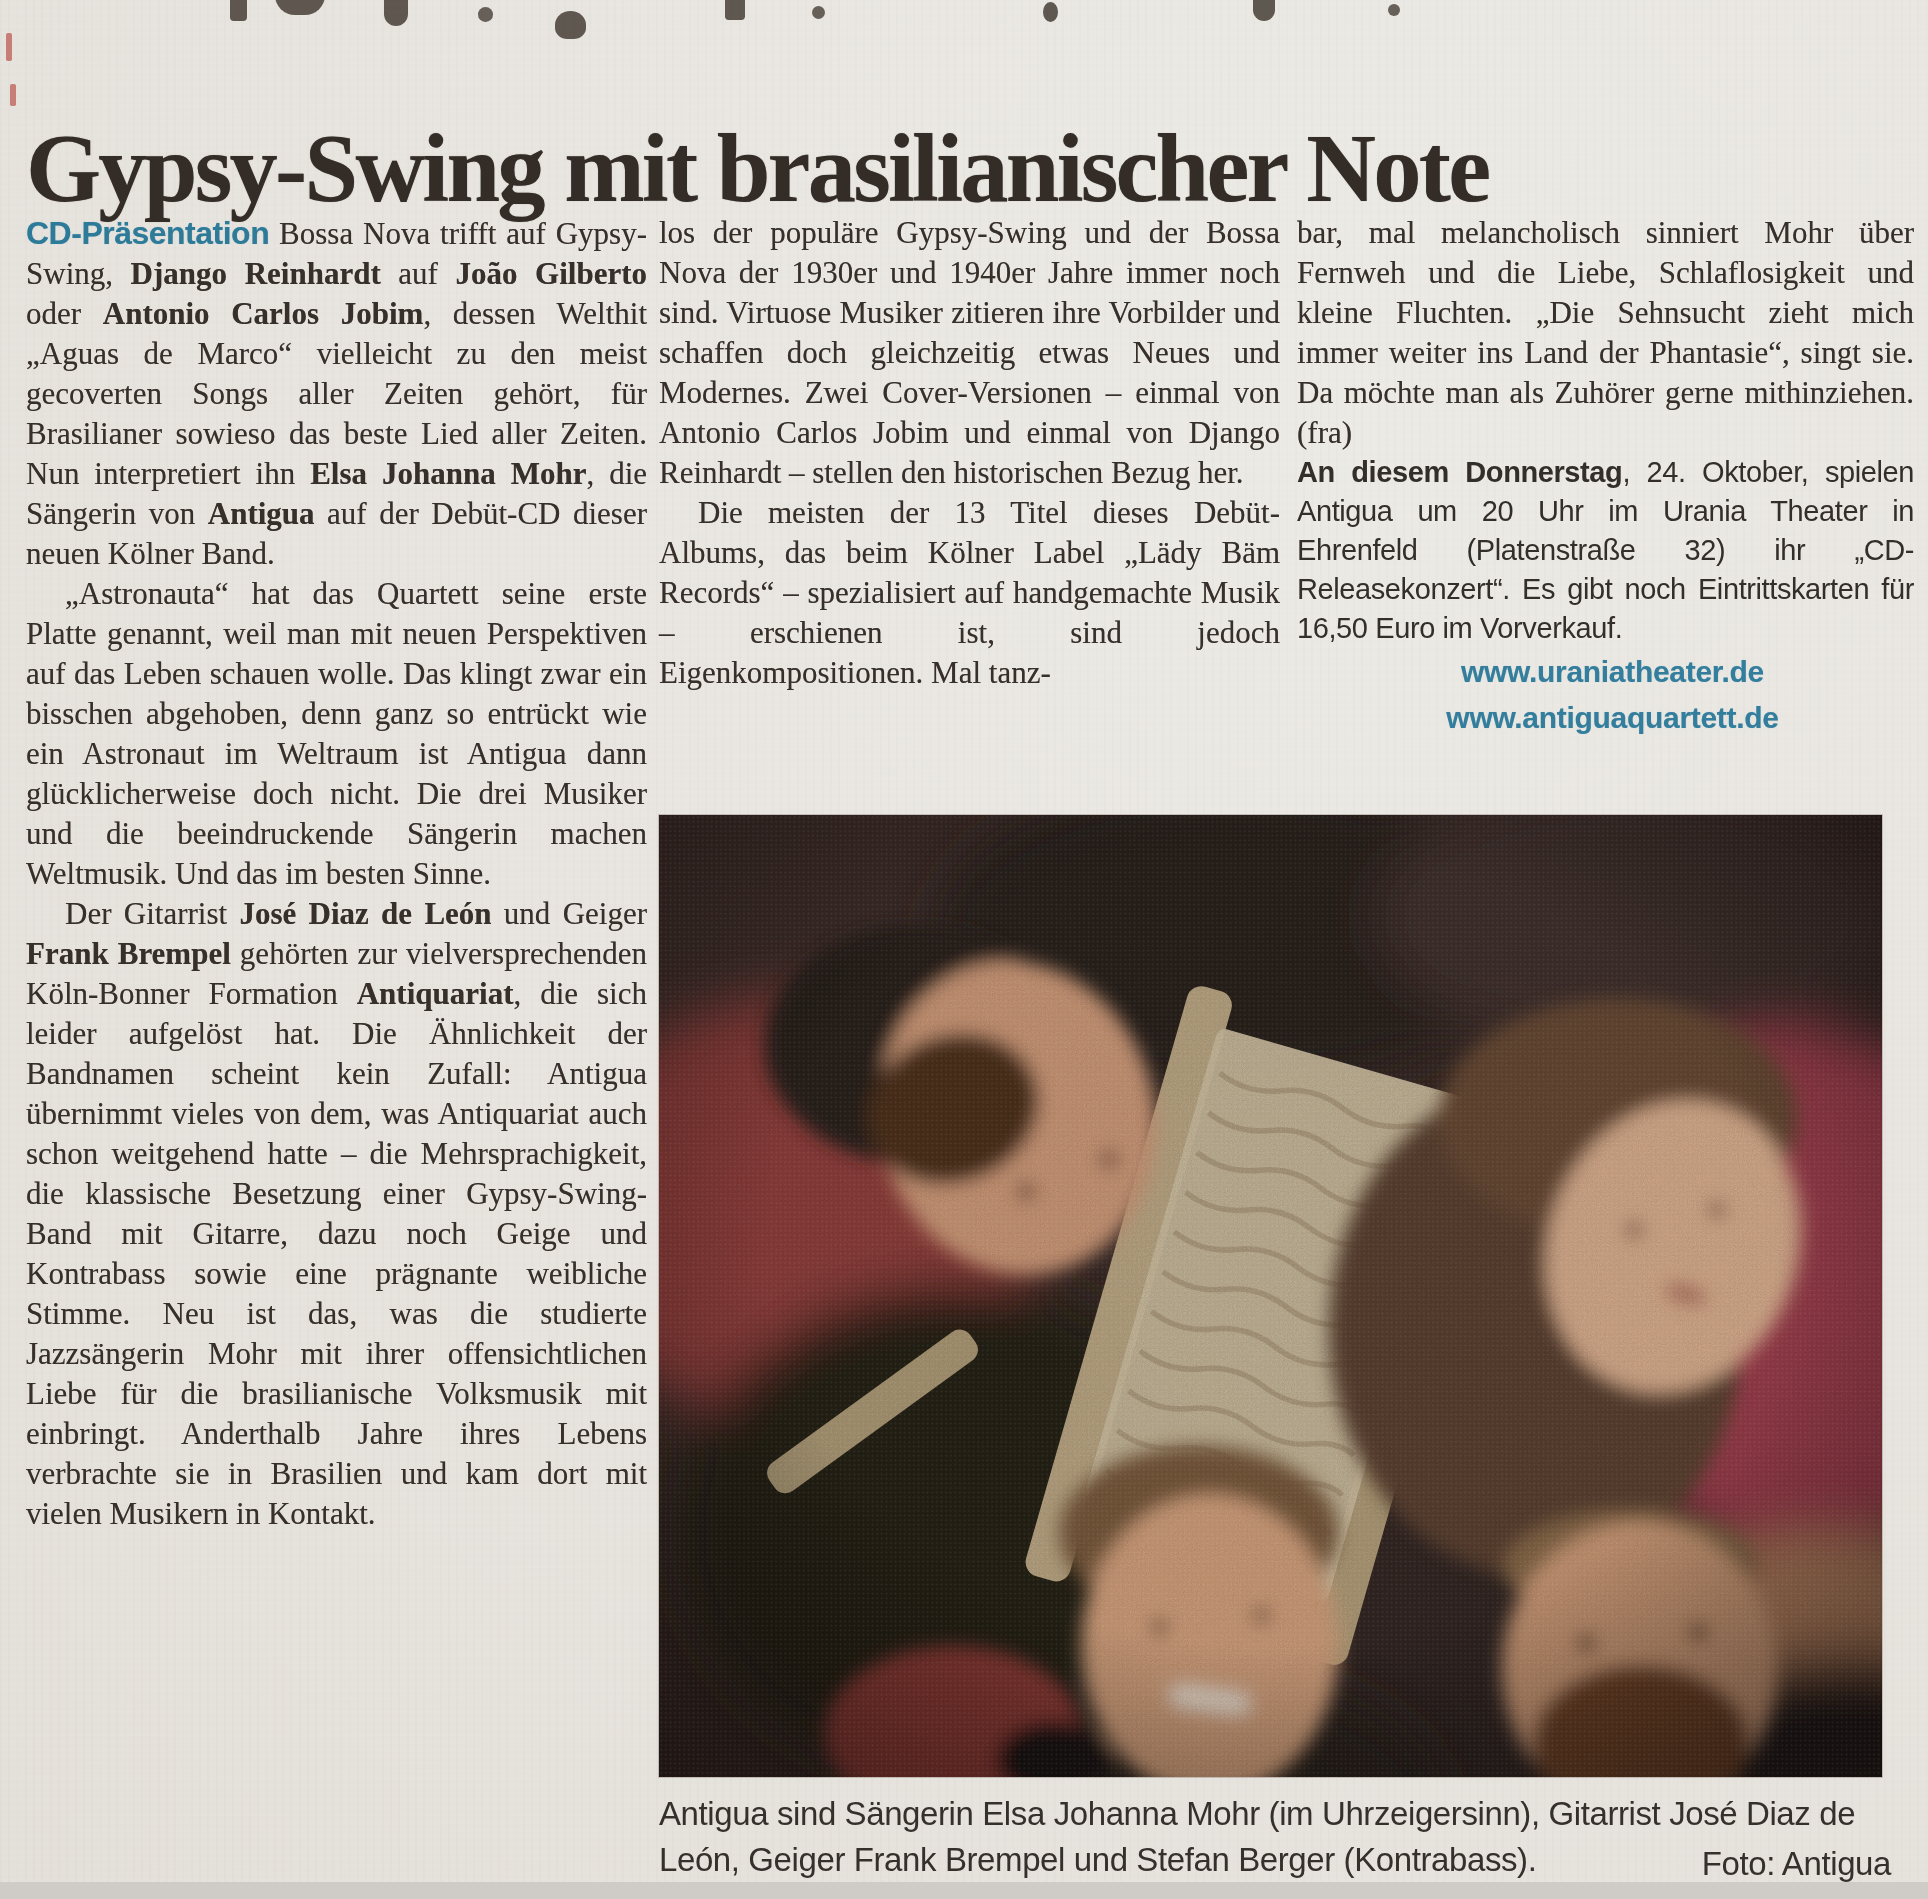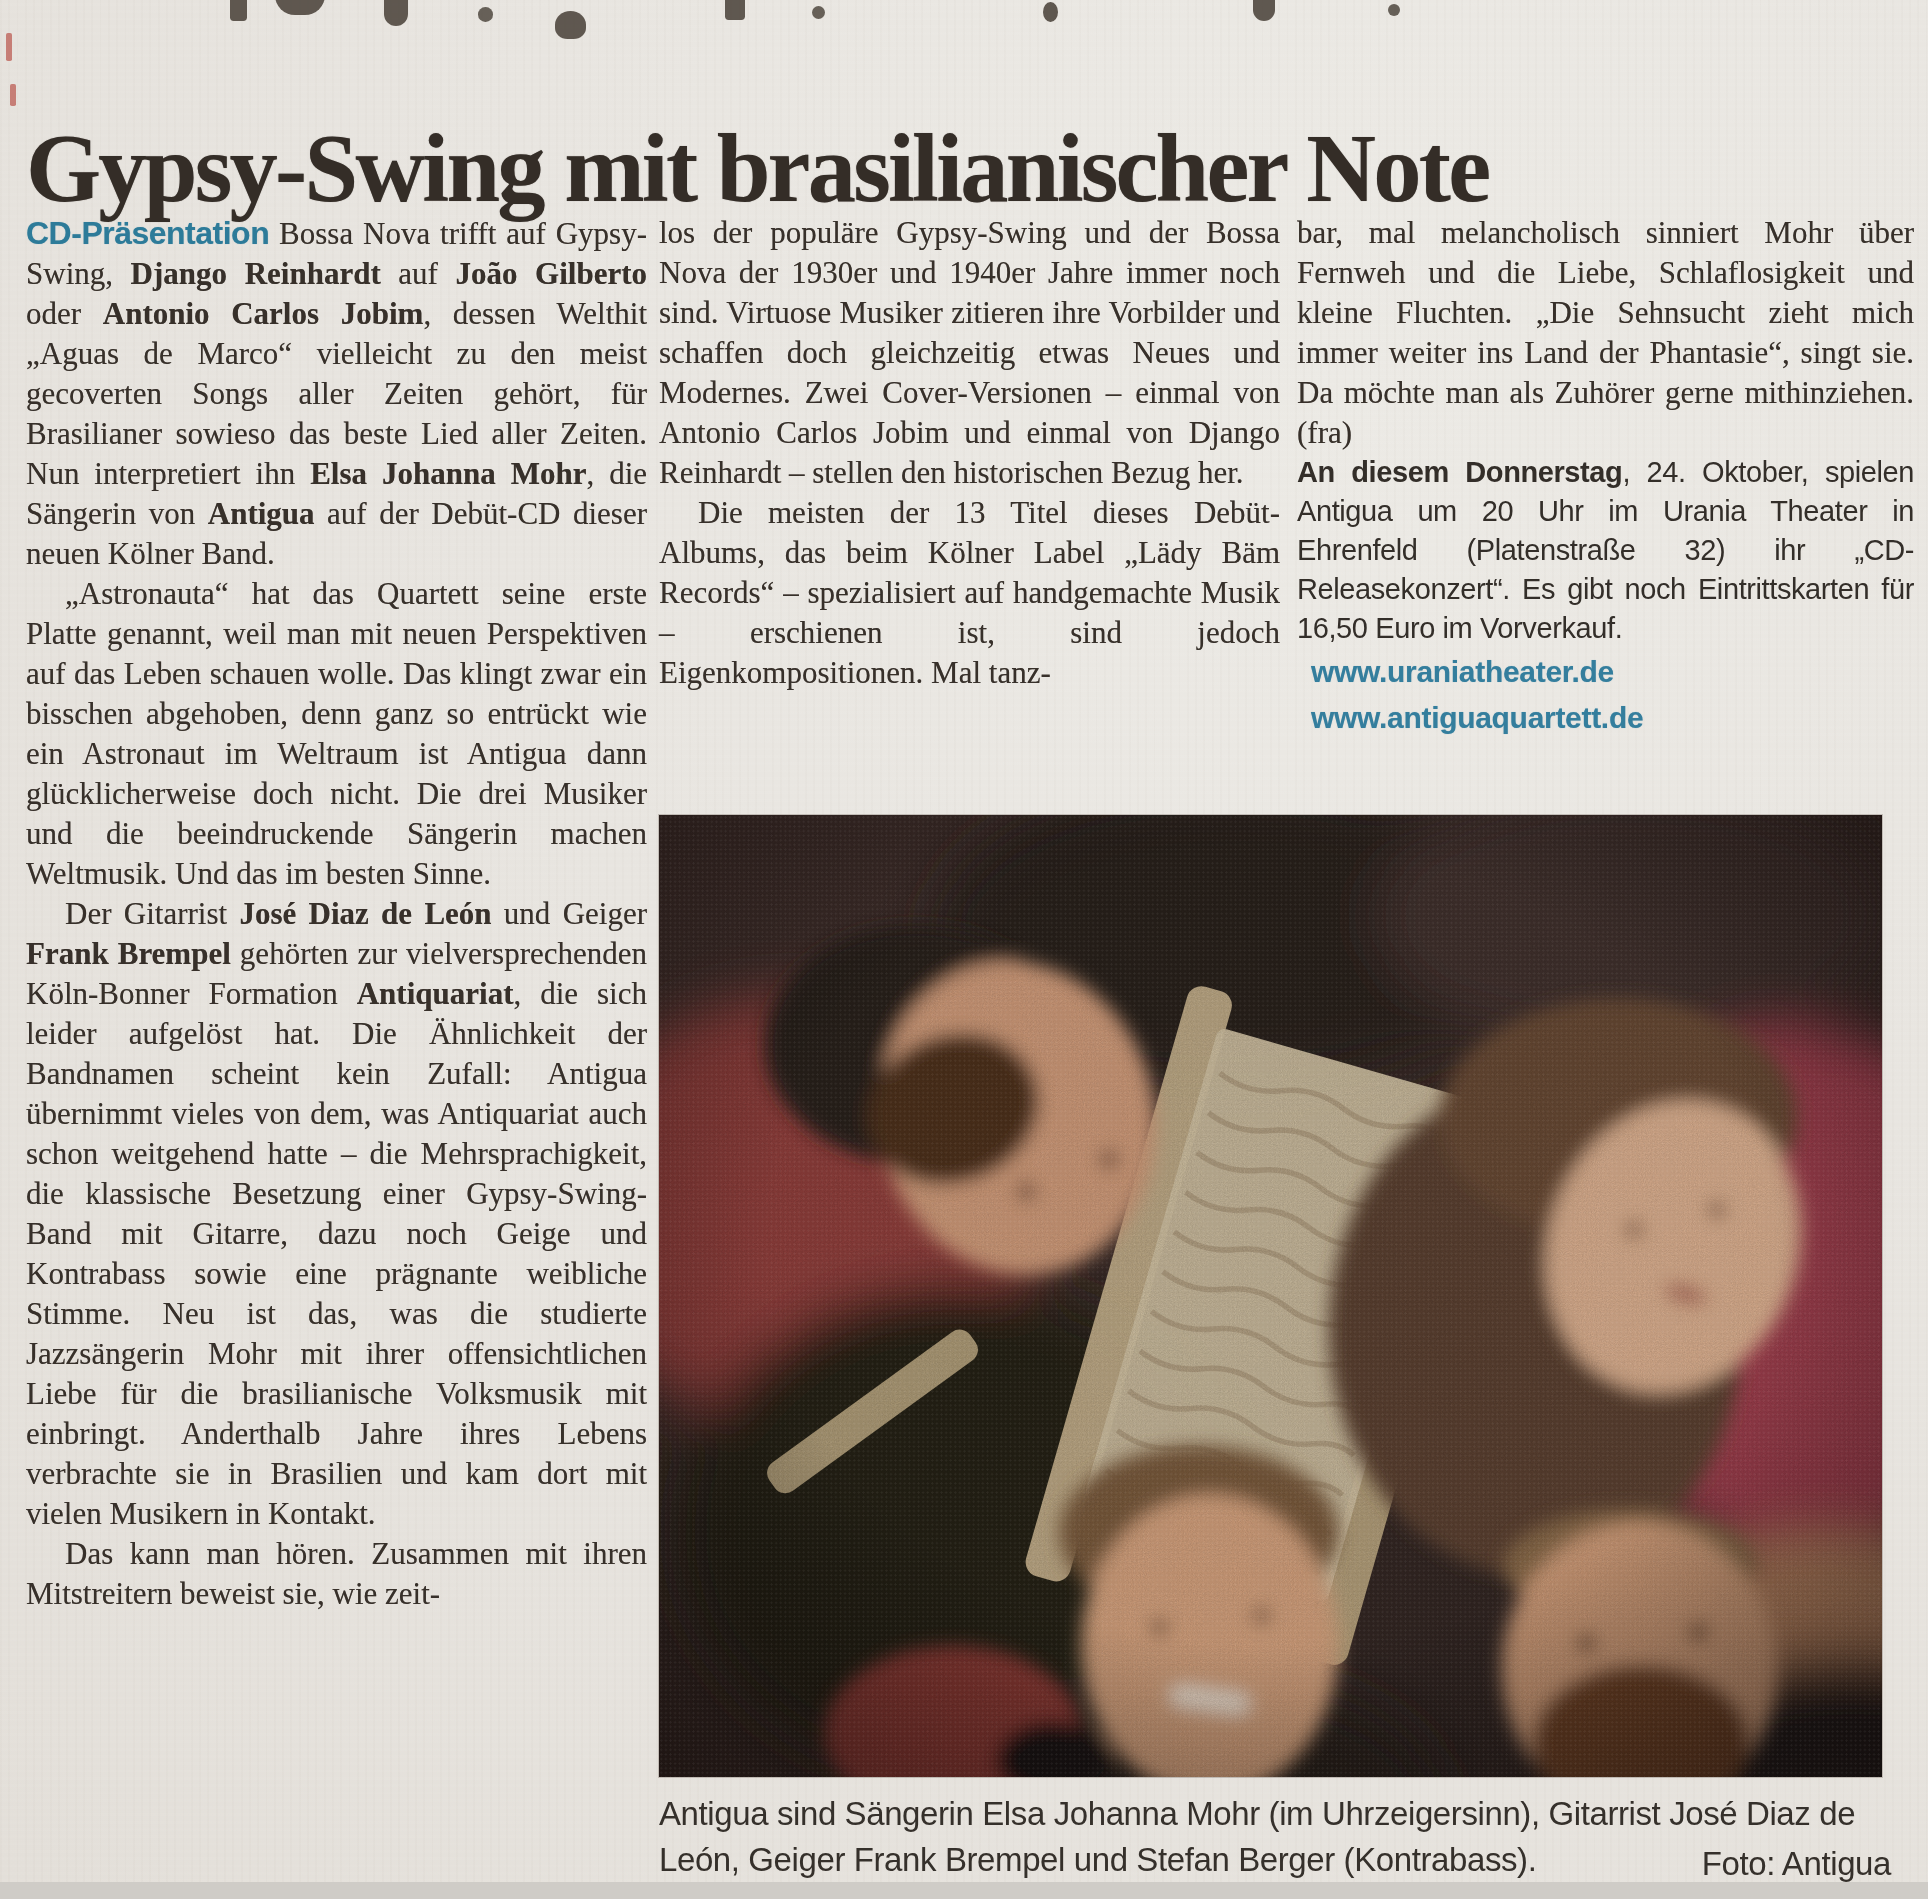--- a/index.html
+++ b/index.html
@@ -43,21 +43,21 @@
   .para.sans{
     font-family:"Liberation Sans", sans-serif;
     font-size:29px;line-height:39px;
     letter-spacing:-0.4px;
     color:#332e29;
     text-shadow:none;
   }
   .para.linkline{
     font-family:"Liberation Sans", sans-serif;
     line-height:44px;margin-top:1.8px;
-    text-align:left;
+    text-align:center;
     margin-left:14px;
   }
   .kicker{
     font-family:"Liberation Sans", sans-serif;
     font-weight:bold;
     font-size:32px;
     color:#2d7b99;
     letter-spacing:-0.5px;
     text-shadow:0 0 0.9px rgba(45,123,153,.4);
   }
@@ -124,21 +124,20 @@
   <div class="red-dash" style="left:5.5px;top:33px;width:6.4px;height:27.5px;"></div>
   <div class="red-dash" style="left:10px;top:84px;width:5.5px;height:22px;"></div>
   <div class="bottom-strip"></div>
 
   <h1 class="headline">Gypsy-Swing mit brasilianischer Note</h1>
 
   <div class="col col1">
       <p class="para"><span class="kicker">CD-Präsentation</span><span> Bossa Nova trifft auf Gypsy-Swing, </span><span class="b">Django Reinhardt</span><span> auf </span><span class="b">João Gilberto</span><span> oder </span><span class="b">Antonio Carlos Jobim</span><span>, dessen Welthit „Aguas de Marco“ vielleicht zu den meist gecoverten Songs aller Zeiten gehört, für Brasilianer sowieso das beste Lied aller Zeiten. Nun interpretiert ihn </span><span class="b">Elsa Johanna Mohr</span><span>, die Sängerin von </span><span class="b">Antigua</span><span> auf der Debüt-CD dieser neuen Kölner Band.</span></p>
       <p class="para indent"><span>„Astronauta“ hat das Quartett seine erste Platte genannt, weil man mit neuen Perspektiven auf das Leben schauen wolle. Das klingt zwar ein bisschen abgehoben, denn ganz so entrückt wie ein Astronaut im Weltraum ist Antigua dann glücklicherweise doch nicht. Die drei Musiker und die beeindruckende Sängerin machen Weltmusik. Und das im besten Sinne.</span></p>
       <p class="para indent"><span>Der Gitarrist </span><span class="b">José Diaz de León</span><span> und Geiger </span><span class="b">Frank Brempel</span><span> gehörten zur vielversprechenden Köln-Bonner Formation </span><span class="b">Antiquariat</span><span>, die sich leider aufgelöst hat. Die Ähnlichkeit der Bandnamen scheint kein Zufall: Antigua übernimmt vieles von dem, was Antiquariat auch schon weitgehend hatte – die Mehrsprachigkeit, die klassische Besetzung einer Gypsy-Swing-Band mit Gitarre, dazu noch Geige und Kontrabass sowie eine prägnante weibliche Stimme. Neu ist das, was die studierte Jazzsängerin Mohr mit ihrer offensichtlichen Liebe für die brasilianische Volksmusik mit einbringt. Anderthalb Jahre ihres Lebens verbrachte sie in Brasilien und kam dort mit vielen Musikern in Kontakt.</span></p>
-      <p class="para indent"><span>Das kann man hören. Zusammen mit ihren Mitstreitern beweist sie, wie zeit-</span></p>
     </div>
   <div class="col col2">
       <p class="para"><span>los der populäre Gypsy-Swing und der Bossa Nova der 1930er und 1940er Jahre immer noch sind. Virtuose Musiker zitieren ihre Vorbilder und schaffen doch gleichzeitig etwas Neues und Modernes. Zwei Cover-Versionen – einmal von Antonio Carlos Jobim und einmal von Django Reinhardt – stellen den historischen Bezug her.</span></p>
       <p class="para indent"><span>Die meisten der 13 Titel dieses Debüt-Albums, das beim Kölner Label „Lädy Bäm Records“ – spezialisiert auf handgemachte Musik – erschienen ist, sind jedoch Eigenkompositionen. Mal tanz-</span></p>
     </div>
   <div class="col col3">
       <p class="para"><span>bar, mal melancholisch sinniert Mohr über Fernweh und die Liebe, Schlaflosigkeit und kleine Fluchten. „Die Sehnsucht zieht mich immer weiter ins Land der Phantasie“, singt sie. Da möchte man als Zuhörer gerne mithinziehen. (fra)</span></p>
       <p class="para sans"><span class="b">An diesem Donnerstag</span><span>, 24. Oktober, spielen Antigua um 20 Uhr im Urania Theater in Ehrenfeld (Platenstraße 32) ihr „CD-Releasekonzert“. Es gibt noch Eintrittskarten für 16,50 Euro im Vorverkauf.</span></p>
       <p class="para linkline"><span class="link">www.uraniatheater.de</span></p>
       <p class="para linkline"><span class="link">www.antiguaquartett.de</span></p>

